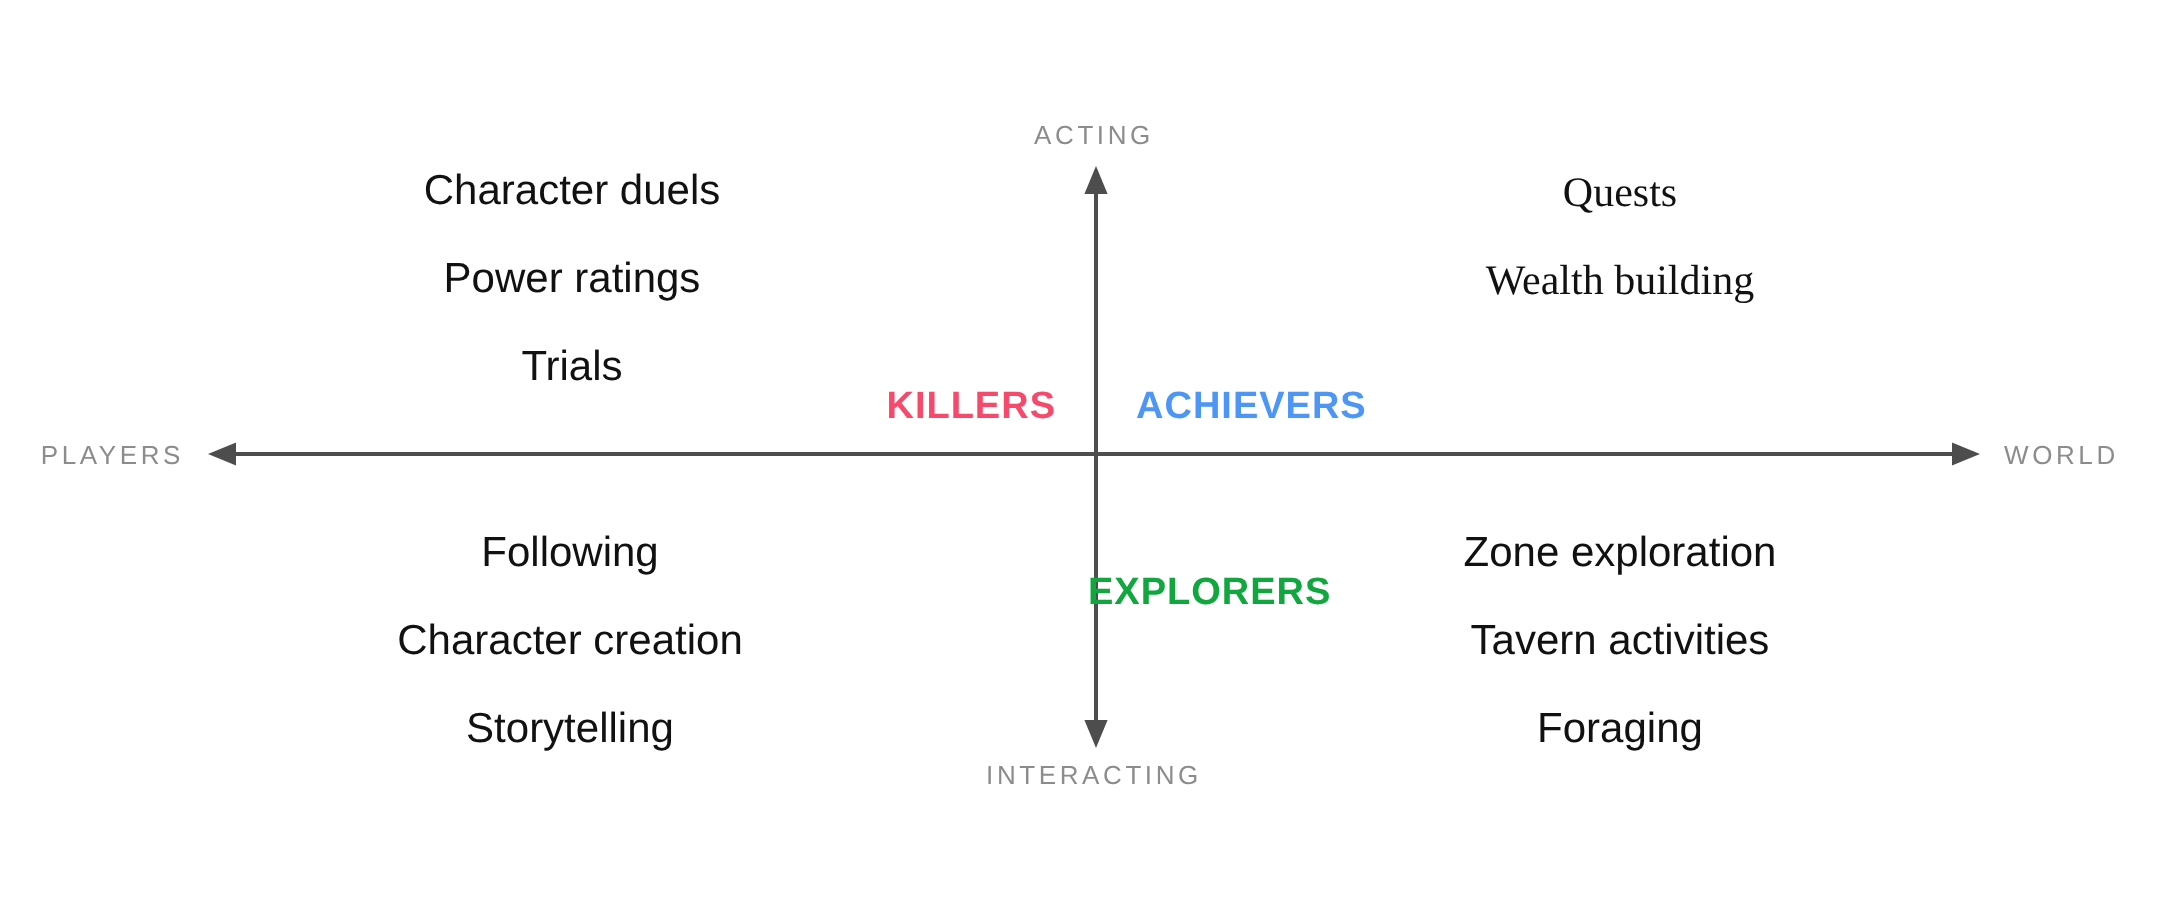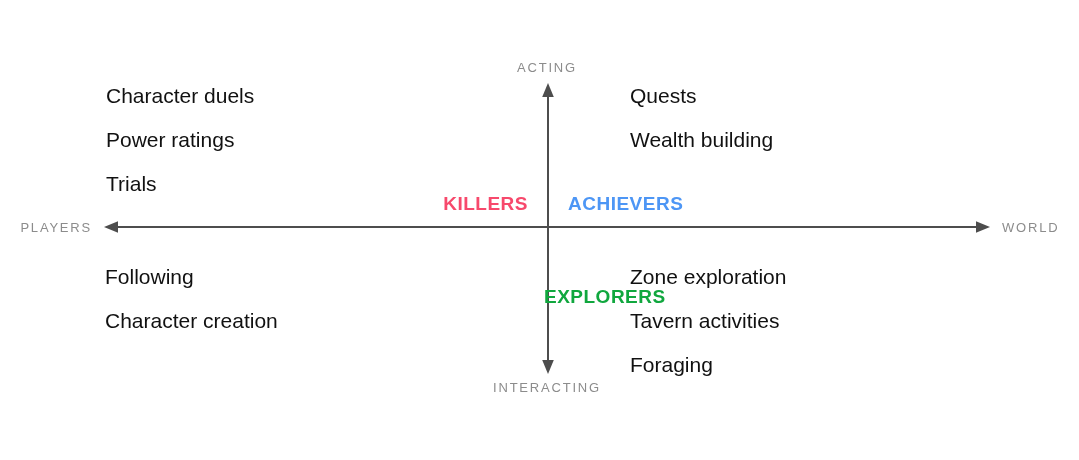--- a/index.html
+++ b/index.html
@@ -49,31 +49,31 @@
     letter-spacing: 0.5px;
     white-space: nowrap;
   }
   .type-killers     { left: 328px; top: 193px; width: 200px; text-align: right; }
   .type-achievers   { left: 568px; top: 193px; }
   .type-socializers { left: 330px; top: 246px; width: 200px; text-align: right; }
   .type-explorers   { left: 544px; top: 246px; margin-top: 40px; }
   .quad-list {
     position: absolute;
     width: 360px;
-    text-align: left;
+    text-align: center;
     color: var(--text-color);
     font-size: 21px;
     font-weight: 400;
   }
   .quad-list .item {
     line-height: 44px;
     white-space: nowrap;
   }
   .list-top-left     { left: 106px; top: 74px; }
-  .list-top-right    { left: 630px; top: 74px; }
+  .list-top-right    { left: 630px; top: 74px; font-family: Liberation Serif, serif; }
   .list-bottom-left  { left: 105px; top: 255px; }
   .list-bottom-right { left: 630px; top: 255px; }
 </style>
 </head>
 <body>
 
 <div class="canvas" style="--axis-color: #4d4d4d; --axis-label-color: #8c8c8c; --text-color: #111111;">
 
   <svg class="axes-svg" width="1079" height="460" viewBox="0 0 1079 460">
     <line x1="116" y1="227" x2="977" y2="227"></line>
@@ -100,20 +100,21 @@
   </div>
 
   <div class="quad-list list-top-right">
     <div class="item">Quests</div>
     <div class="item">Wealth building</div>
   </div>
 
   <div class="quad-list list-bottom-left">
     <div class="item">Following</div>
     <div class="item">Character creation</div>
+    <div class="item">Storytelling</div>
   </div>
 
   <div class="quad-list list-bottom-right">
     <div class="item">Zone exploration</div>
     <div class="item">Tavern activities</div>
     <div class="item">Foraging</div>
   </div>
 
 </div>
 

